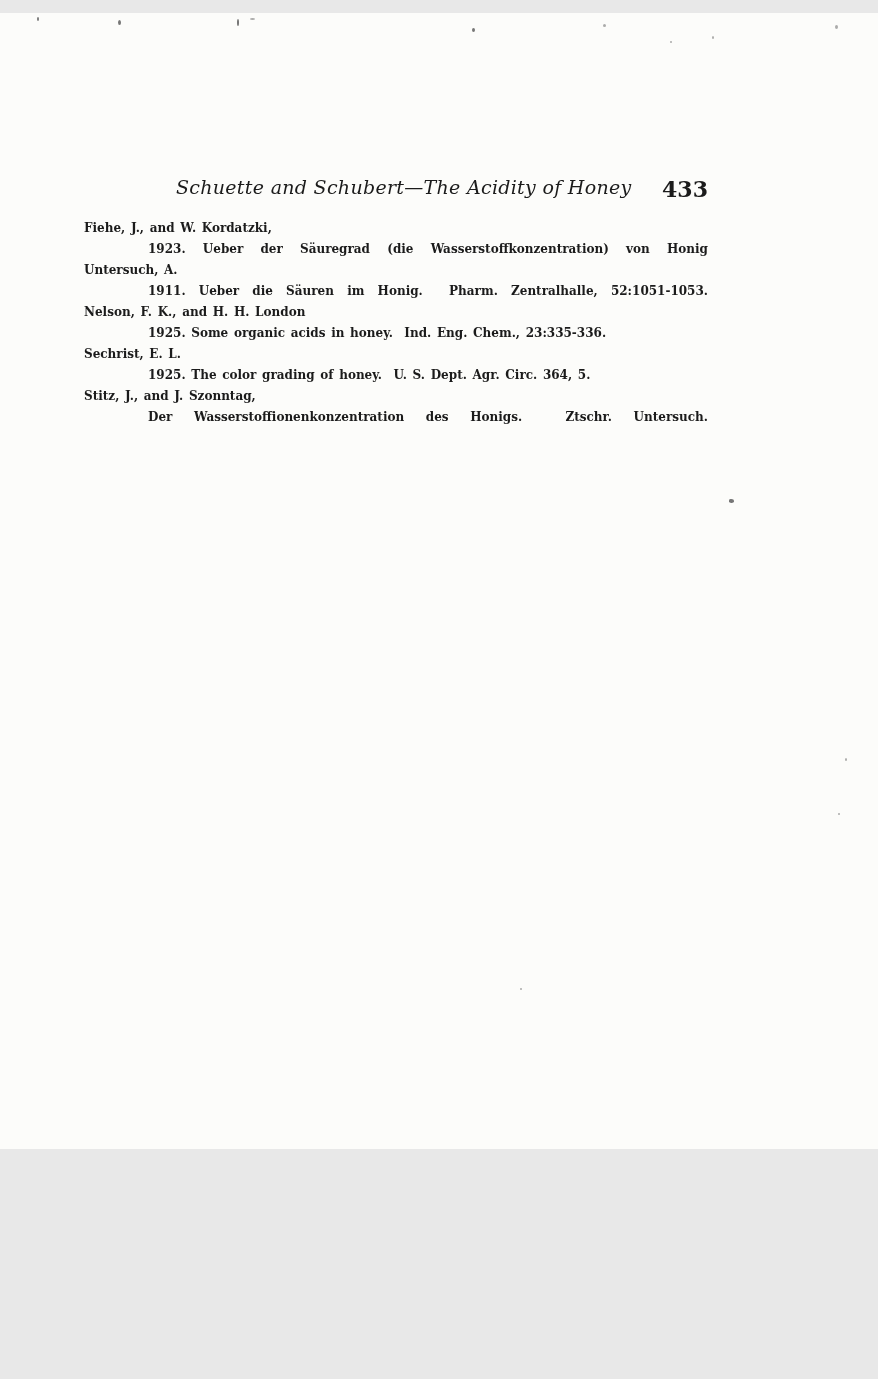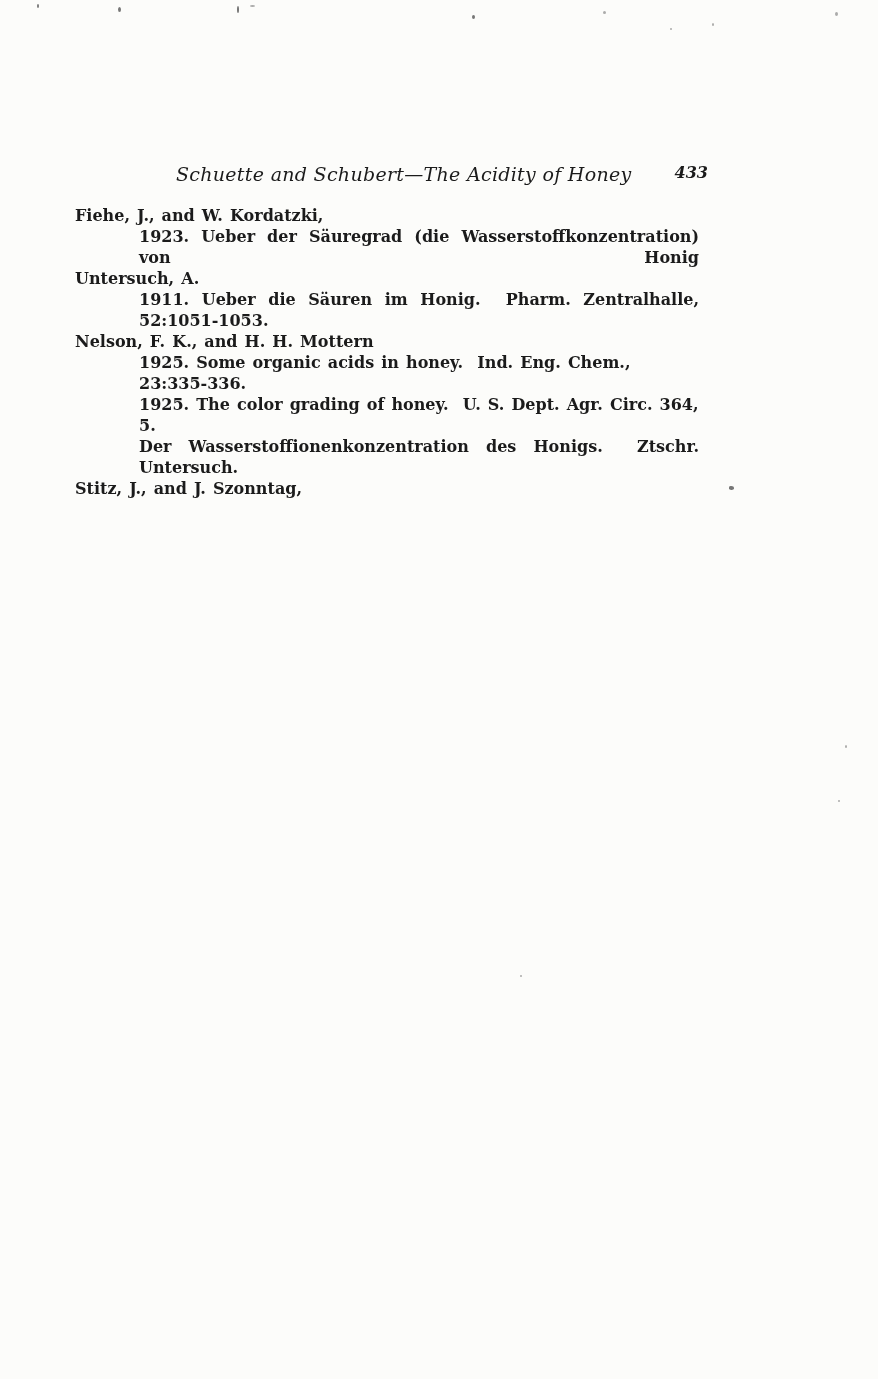--- a/index.html
+++ b/index.html
@@ -3,22 +3,22 @@
 <meta charset="utf-8">
 <style>
   html, body {
     margin: 0;
     padding: 0;
     background: #e8e8e8;
   }
   .page {
     position: relative;
     width: 878px;
-    height: 1379px;
-    margin: 0 auto;
+    height: 1136px;
+    margin: 13px auto;
     background: #fcfcfa;
     overflow: hidden;
     font-family: "DejaVu Serif", "Liberation Serif", serif;
     color: #1b1b1b;
   }
   
   .running-header {
     position: absolute;
     top: 163px;
     left: 84px;
@@ -32,30 +32,29 @@
     font-style: italic;
     font-size: 19px;
     letter-spacing: 0.3px;
     white-space: nowrap;
   }
   .page-number {
     position: absolute;
     right: 0;
     top: 0;
     font-weight: bold;
-    font-size: 16px;
-    font-style: italic;
+    font-size: 22px;
   }
   
   .references {
     position: absolute;
     top: 205px;
-    left: 75px;
+    left: 84px;
     width: 624px;
-    font-size: 16px;
+    font-size: 12px;
     font-weight: bold;
     line-height: 21px;
   }
   .ref-line {
     white-space: pre-wrap;
     word-spacing: 1.5px;
   }
   .ref-line.cont {
     margin-left: 64px;
   }
@@ -104,28 +103,29 @@
       <div class="ref-line cont justify">1923. Ueber der Säuregrad (die Wasserstoffkonzentration) von Honig</div>
     </div>
 
     <div>
       <div class="ref-line">Untersuch, A.</div>
       <div class="ref-line cont justify">1911. Ueber die Säuren im Honig.  Pharm. Zentralhalle, 52:1051-1053.</div>
     </div>
 
 
     <div>
-      <div class="ref-line">Nelson, F. K., and H. H. Mottern</div>
+      <div class="ref-line">Nelson, F. K., and H. H. London</div>
       <div class="ref-line cont">1925. Some organic acids in honey.  Ind. Eng. Chem., 23:335-336.</div>
     </div>
 
     <div>
+      <div class="ref-line">Sechrist, E. L.</div>
       <div class="ref-line cont">1925. The color grading of honey.  U. S. Dept. Agr. Circ. 364, 5.</div>
     </div>
 
     <div>
+      <div class="ref-line">Stitz, J., and J. Szonntag,</div>
       <div class="ref-line cont justify">Der Wasserstoffionenkonzentration des Honigs.  Ztschr. Untersuch.</div>
-      <div class="ref-line">Stitz, J., and J. Szonntag,</div>
     </div>
 
   </div>
 
 </div>
 
 </body></html>

